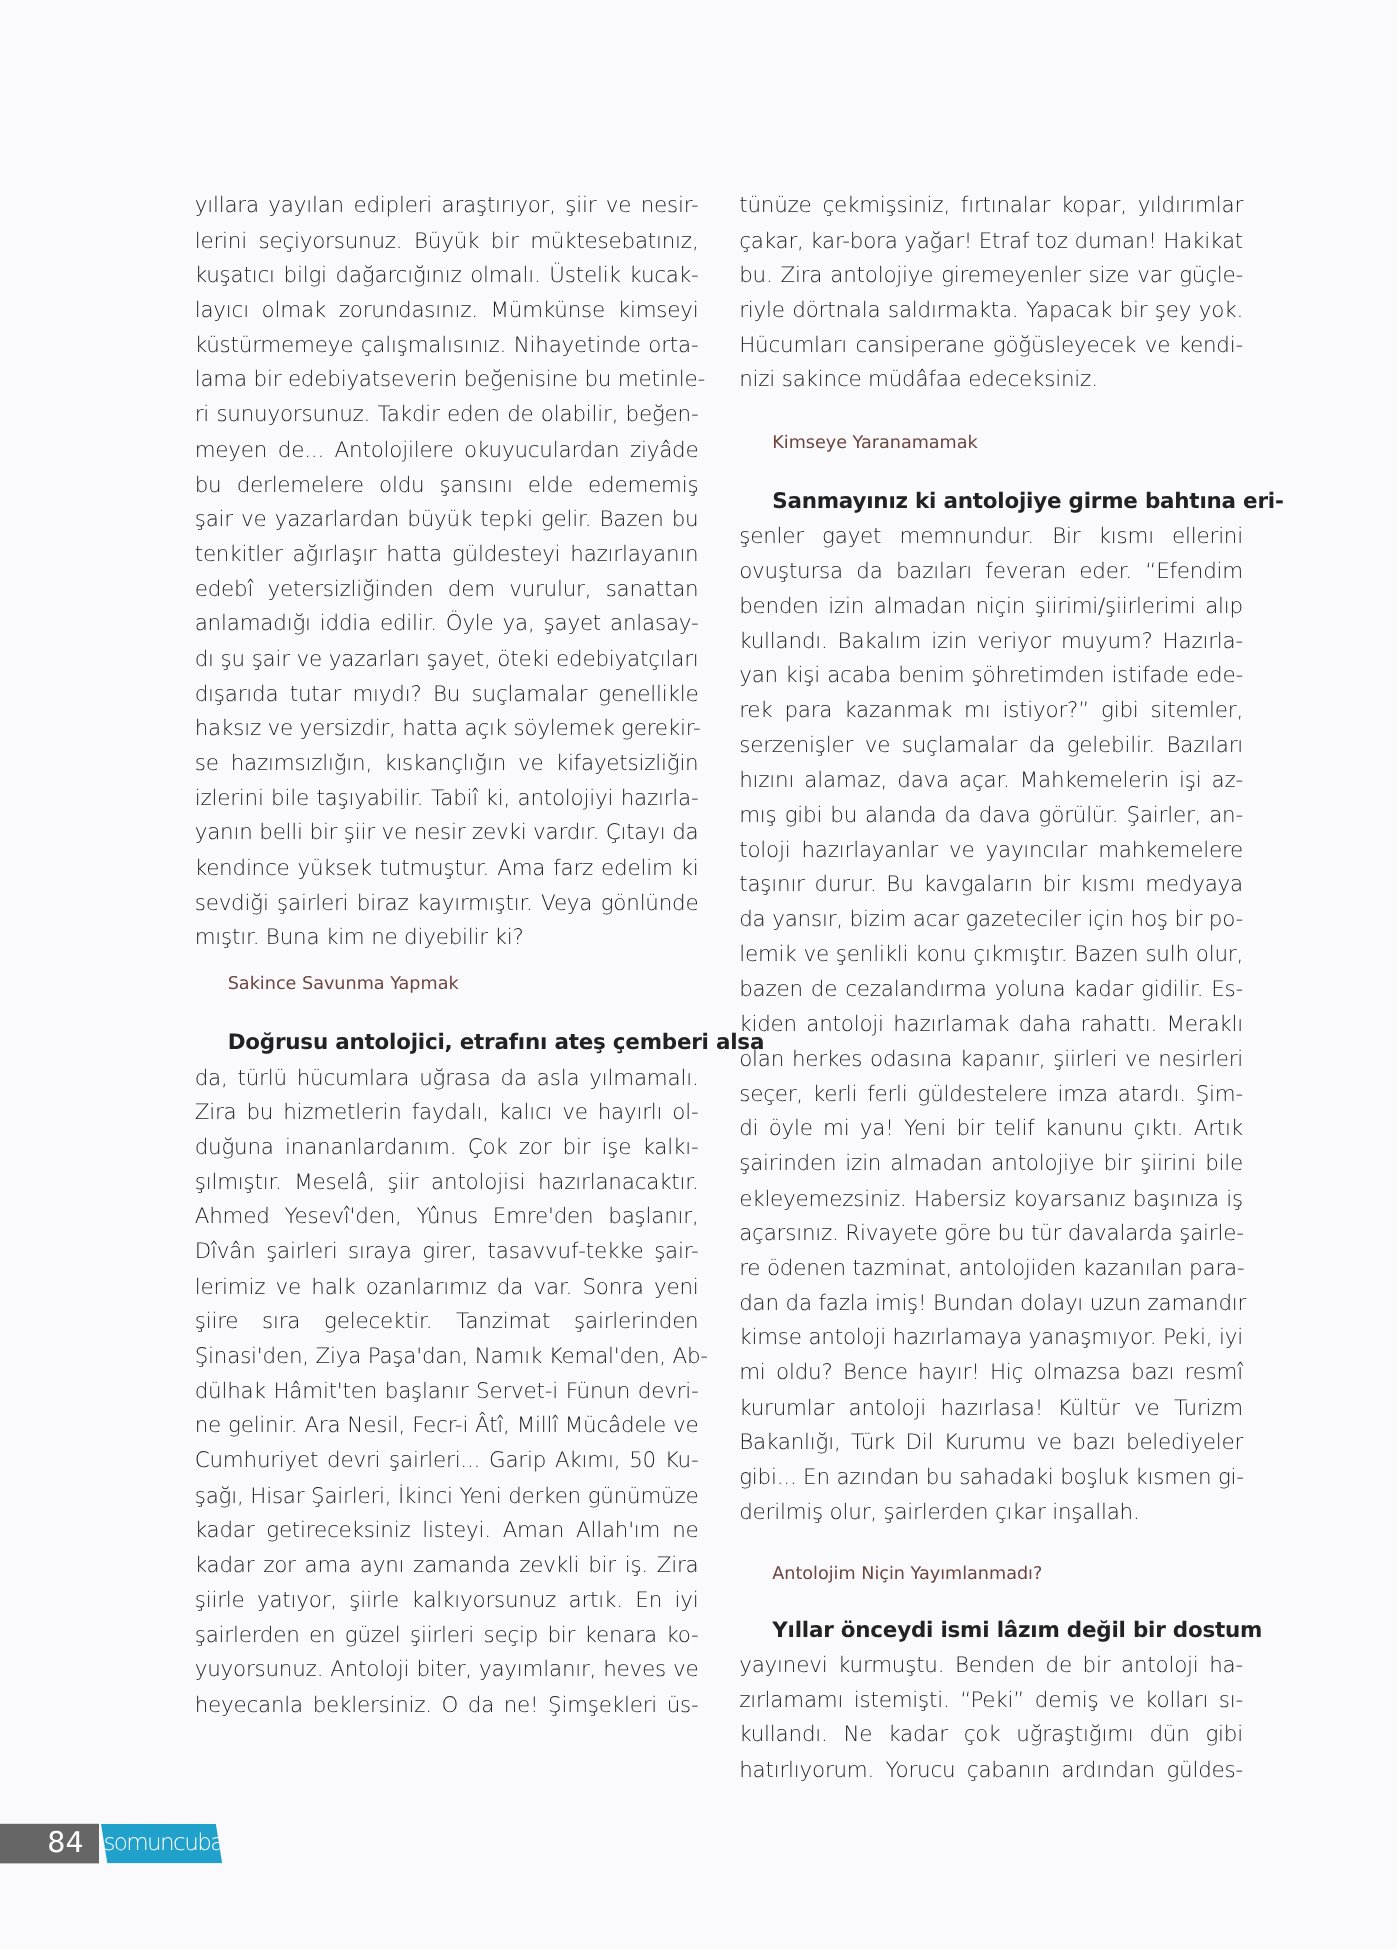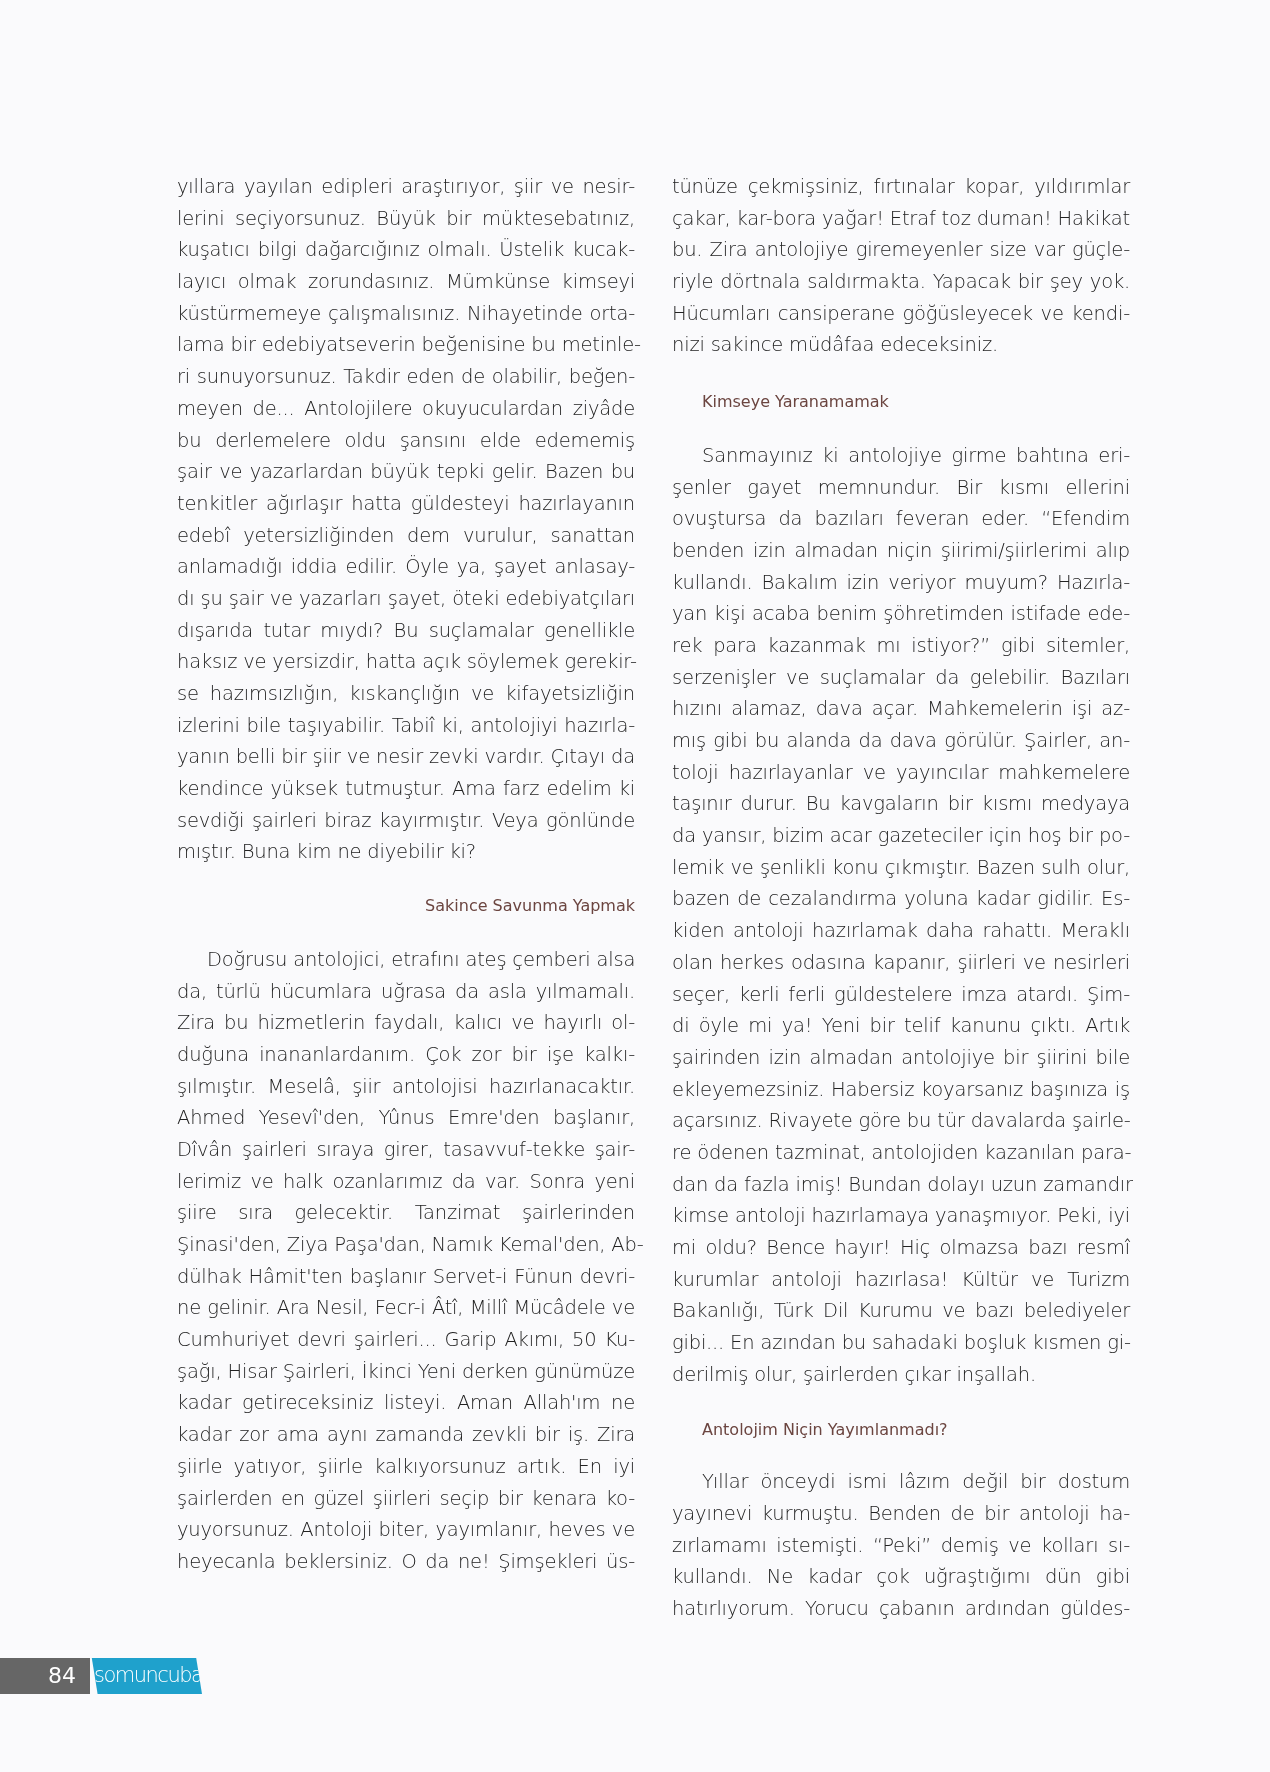--- a/index.html
+++ b/index.html
@@ -4,26 +4,26 @@
 <style>
   html, body { margin:0; padding:0; }
   body { width:1270px; height:1772px; background:#fafafc; position:relative; overflow:hidden;
          font-family:"DejaVu Sans", sans-serif; color:#1e1e1e; }
   .col { position:absolute; top:171px; width:458px; }
   .col.left { left:177px; }
   .col.right { left:672px; }
   .line { height:31.7px; line-height:31.7px; font-size:19.5px; font-weight:300; white-space:nowrap;
           text-align:justify; text-align-last:justify; letter-spacing:-0.2px; color:#222; }
   .line.last { text-align-last:left; }
-  .line.indent { padding-left:30px; }
+  .line.indent { padding-left:30px;font-weight:bold; }
   .heading { height:31.7px; line-height:31.7px; font-size:16px; color:#6b4540; padding-left:30px;
              margin:14px 0 18px 0; font-family:"DejaVu Sans", sans-serif; }
   .footer { position:absolute; left:0; top:1658px; height:36px; width:210px; }
   .pg { position:absolute; left:0; top:0; width:90px; height:36px; background:#666666; color:#fff;
-        font-size:22px; line-height:36px; text-align:right; padding-right:0; box-sizing:border-box; }
+        font-size:26px; line-height:36px; text-align:right; padding-right:0; box-sizing:border-box; }
   .pg span { position:absolute; right:14px; top:0; }
   .brand { position:absolute; left:86px; top:0; height:36px; width:116px; background:#1fa1cc;
         clip-path:polygon(5% 0, 95% 0, 100% 100%, 10% 100%); color:#fff; font-size:21px; line-height:34px;
         letter-spacing:-1.5px; padding-left:8px; box-sizing:border-box; font-family:"DejaVu Sans", sans-serif; font-weight:300; }
 </style>
 </head>
 <body>
 
 <div class="col left">
   <div id="lp1">
@@ -43,21 +43,21 @@
       <div class="line">dı şu şair ve yazarları şayet, öteki edebiyatçıları</div>
       <div class="line">dışarıda tutar mıydı? Bu suçlamalar genellikle</div>
       <div class="line">haksız ve yersizdir, hatta açık söylemek gerekir-</div>
       <div class="line">se hazımsızlığın, kıskançlığın ve kifayetsizliğin</div>
       <div class="line">izlerini bile taşıyabilir. Tabiî ki, antolojiyi hazırla-</div>
       <div class="line">yanın belli bir şiir ve nesir zevki vardır. Çıtayı da</div>
       <div class="line">kendince yüksek tutmuştur. Ama farz edelim ki</div>
       <div class="line">sevdiği şairleri biraz kayırmıştır. Veya gönlünde</div>
       <div class="line last">mıştır. Buna kim ne diyebilir ki?</div>
     </div>
-  <div class="heading" style="margin:22px 0 22px 0;text-align:right;">Sakince Savunma Yapmak</div>
+  <div class="heading" style="margin:10px 0 22px 0;">Sakince Savunma Yapmak</div>
   <div id="lp2">
       <div class="line indent">Doğrusu antolojici, etrafını ateş çemberi alsa</div>
       <div class="line">da, türlü hücumlara uğrasa da asla yılmamalı.</div>
       <div class="line">Zira bu hizmetlerin faydalı, kalıcı ve hayırlı ol-</div>
       <div class="line">duğuna inananlardanım. Çok zor bir işe kalkı-</div>
       <div class="line">şılmıştır. Meselâ, şiir antolojisi hazırlanacaktır.</div>
       <div class="line">Ahmed Yesevî'den, Yûnus Emre'den başlanır,</div>
       <div class="line">Dîvân şairleri sıraya girer, tasavvuf-tekke şair-</div>
       <div class="line">lerimiz ve halk ozanlarımız da var. Sonra yeni</div>
       <div class="line">şiire sıra gelecektir. Tanzimat şairlerinden</div>

